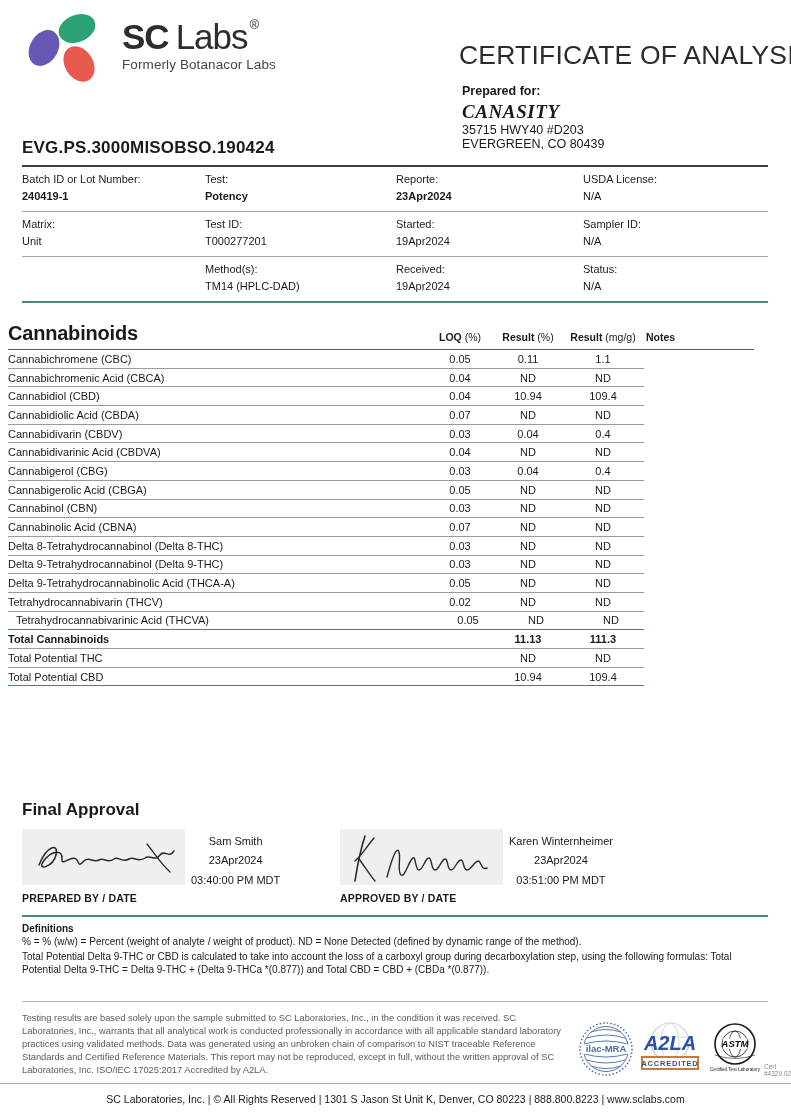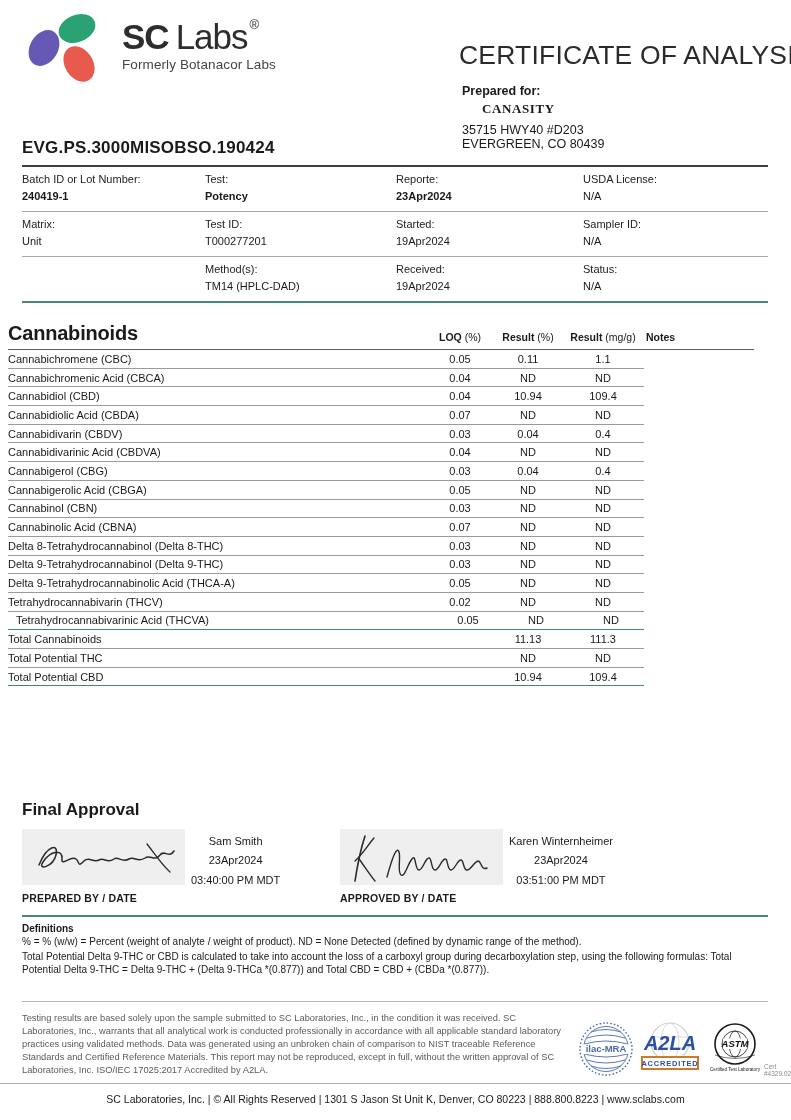--- a/index.html
+++ b/index.html
@@ -16,22 +16,22 @@
   .logo-text{padding-top:6px;}
   .brand-line{font-size:35px;letter-spacing:-1px;color:#2d2d2d;line-height:1;white-space:nowrap;}
   .brand-sc{font-weight:700;}
   .brand-labs{font-weight:400;margin-left:7px;}
   .brand-reg{font-size:13px;vertical-align:20px;font-weight:400;margin-left:2px;}
   .tagline{font-size:13.5px;color:#454545;margin-top:3px;letter-spacing:0.1px;}
 
   .coa-title{position:absolute;left:459px;top:40px;font-size:26.5px;font-weight:300;
              color:#2b2b2b;letter-spacing:0.2px;white-space:nowrap;}
   .prepared-label{position:absolute;left:462px;top:84px;font-size:12.5px;font-weight:600;}
-  .client-name{position:absolute;left:482px;top:101px;font-family:"Liberation Serif",serif;
-               font-weight:700;font-size:13px;letter-spacing:0.6px;}
+  .client-name{position:absolute;left:462px;top:101px;font-family:"Liberation Serif",serif;
+               font-weight:700;font-size:19px;letter-spacing:0.6px;font-style:italic;}
   .addr1{position:absolute;left:462px;top:123px;font-size:12.5px;}
   .addr2{position:absolute;left:462px;top:137px;font-size:12.5px;}
 
   .sample-id{position:absolute;left:22px;top:138px;font-size:17px;font-weight:700;letter-spacing:0.2px;}
 
   
   .info-grid{position:absolute;left:22px;top:165px;width:746px;
              border-top:2px solid #404040;border-bottom:2px solid #4a877a;}
   .info-row{display:flex;padding:6px 0 9px 0;}
   .info-row + .info-row{border-top:1px solid #a8a8a8;}
@@ -55,21 +55,21 @@
   .col-mgg{width:82px;}
   .col-notes{width:108px;text-align:left;padding-left:2px;font-weight:700;}
   .cb-row{display:flex;align-items:center;height:17.7px;width:636px;border-bottom:1px solid #9a9a9a;font-size:11px;}
   .cb-analyte{width:418px;}
   .cb-loq,.cb-pct{width:68px;text-align:center;}
   .cb-mgg{width:82px;text-align:center;}
   .cb-notes{flex:1;}
   .cb-rows .cb-row:last-child{border-bottom:none;margin-left:8px;}
   .cb-totals{width:636px;border-top:1.5px solid #3e8676;border-bottom:1.5px solid #3e8676;}
   .cb-totals .cb-row:last-child{border-bottom:none;}
-  .cb-row.total-bold{font-weight:400;}
+  .cb-row.total-bold{font-weight:700;}
 
   
   .approval{position:absolute;left:22px;top:800px;width:746px;}
   .approval-title{font-size:17px;font-weight:700;}
   .approval-blocks{display:flex;margin-top:9px;}
   .appr-block{display:flex;}
   .appr-block.left{width:318px;}
   .sig-col{width:163px;}
   .sig-box{width:163px;height:56px;background:#efefef;display:flex;align-items:center;justify-content:center;}
   .sig-caption{font-size:10.5px;font-weight:600;margin-top:7px;letter-spacing:0.2px;}

